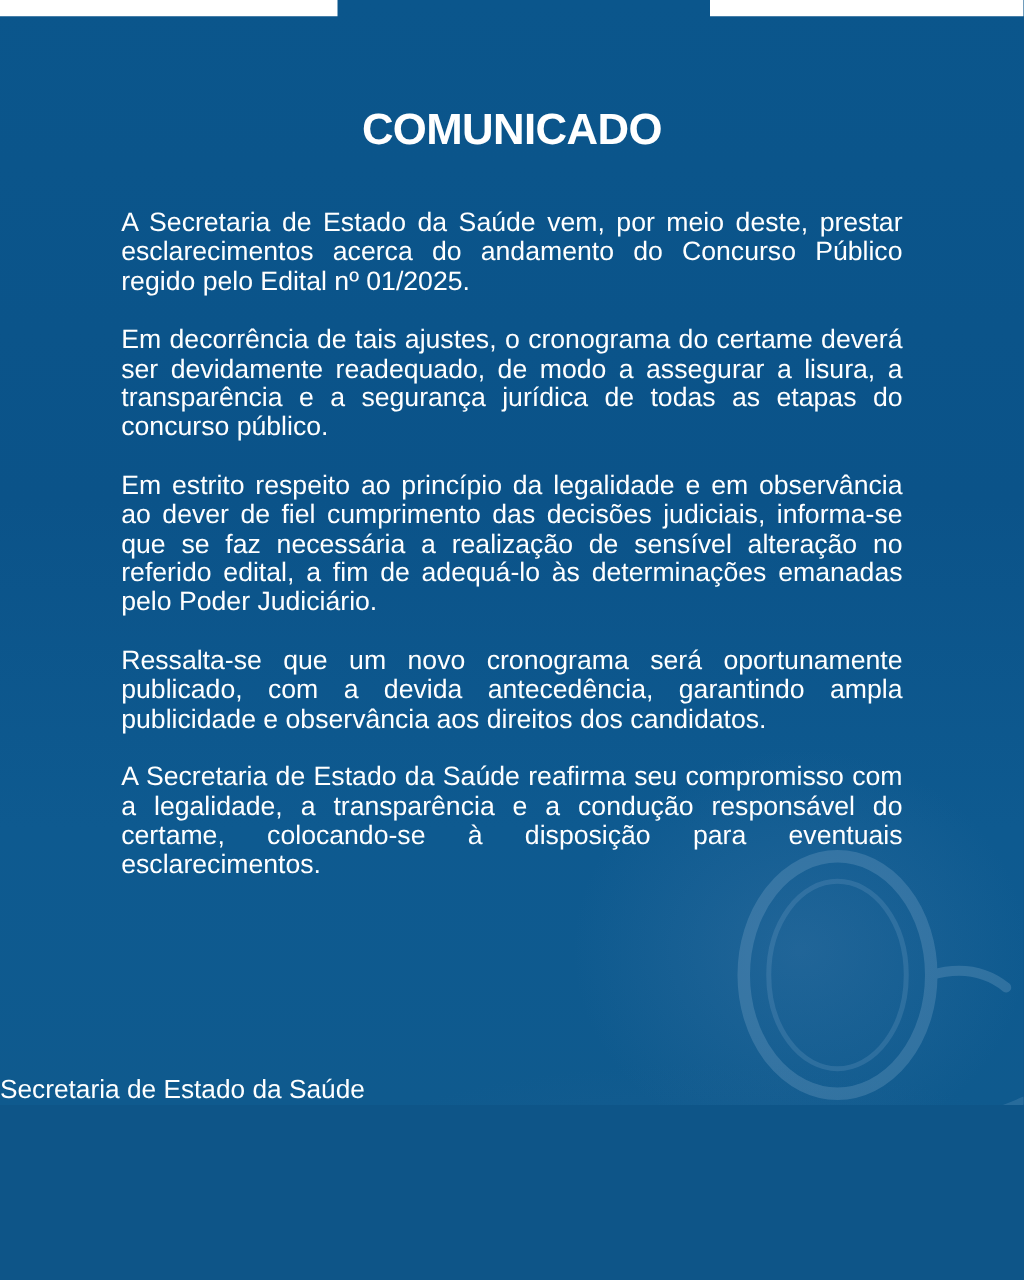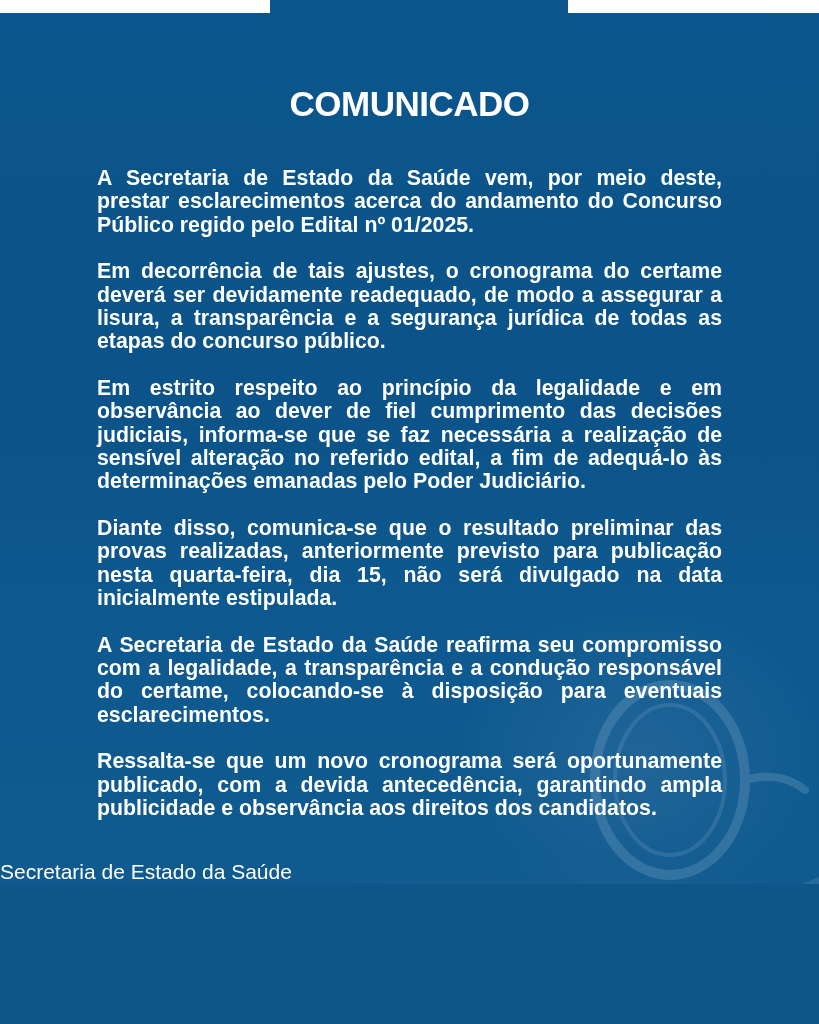--- a/index.html
+++ b/index.html
@@ -61,21 +61,20 @@
       top: 167px;
       width: 625px;
       font-family: "Liberation Sans", sans-serif;
       font-size: 21.3px;
       line-height: 23.4px;
       text-align: justify;
       color: #ffffff;
     }
     .body-text p {
       margin: 0 0 23px 0;
-      font-weight: bold;
     }
     .signature {
       position: absolute;
       top: 860px;
       left: 0;
       width: 819px;
       text-align: left;
       font-family: "Liberation Sans", sans-serif;
       font-size: 21px;
       color: #ffffff;
@@ -171,23 +170,22 @@
     <path d="M185 140 Q 220 130 245 150" fill="none" stroke="#9fc0dc" stroke-width="8" stroke-linecap="round"></path>
     <path d="M40 250 Q 120 300 260 240" fill="none" stroke="#7fa8cc" stroke-width="6"></path>
   </svg>
 
   <div class="title">COMUNICADO</div>
 
   <div class="body-text">
     <p>A Secretaria de Estado da Saúde vem, por meio deste, prestar esclarecimentos acerca do andamento do Concurso Público regido pelo Edital nº 01/2025.</p>
     <p>Em decorrência de tais ajustes, o cronograma do certame deverá ser devidamente readequado, de modo a assegurar a lisura, a transparência e a segurança jurídica de todas as etapas do concurso público.</p>
     <p>Em estrito respeito ao princípio da legalidade e em observância ao dever de fiel cumprimento das decisões judiciais, informa-se que se faz necessária a realização de sensível alteração no referido edital, a fim de adequá-lo às determinações emanadas pelo Poder Judiciário.</p>
-    <p>Diante disso, comunica-se que o resultado preliminar das provas realizadas, anteriormente previsto para publicação nesta quarta-feira, dia 15, não será divulgado na data inicialmente estipulada.</p>
+    <p>Ressalta-se que um novo cronograma será oportunamente publicado, com a devida antecedência, garantindo ampla publicidade e observância aos direitos dos candidatos.</p>
     <p>A Secretaria de Estado da Saúde reafirma seu compromisso com a legalidade, a transparência e a condução responsável do certame, colocando-se à disposição para eventuais esclarecimentos.</p>
-    <p>Ressalta-se que um novo cronograma será oportunamente publicado, com a devida antecedência, garantindo ampla publicidade e observância aos direitos dos candidatos.</p>
   </div>
 
   <div class="signature">Secretaria de Estado da Saúde</div>
 
   <div class="logos">
 
     <div class="logo-sesapi">
       <div>SECRETARIA</div>
       <div><span>DA </span><b>SAÚDE</b><span> - SESAPI</span></div>
     </div>

